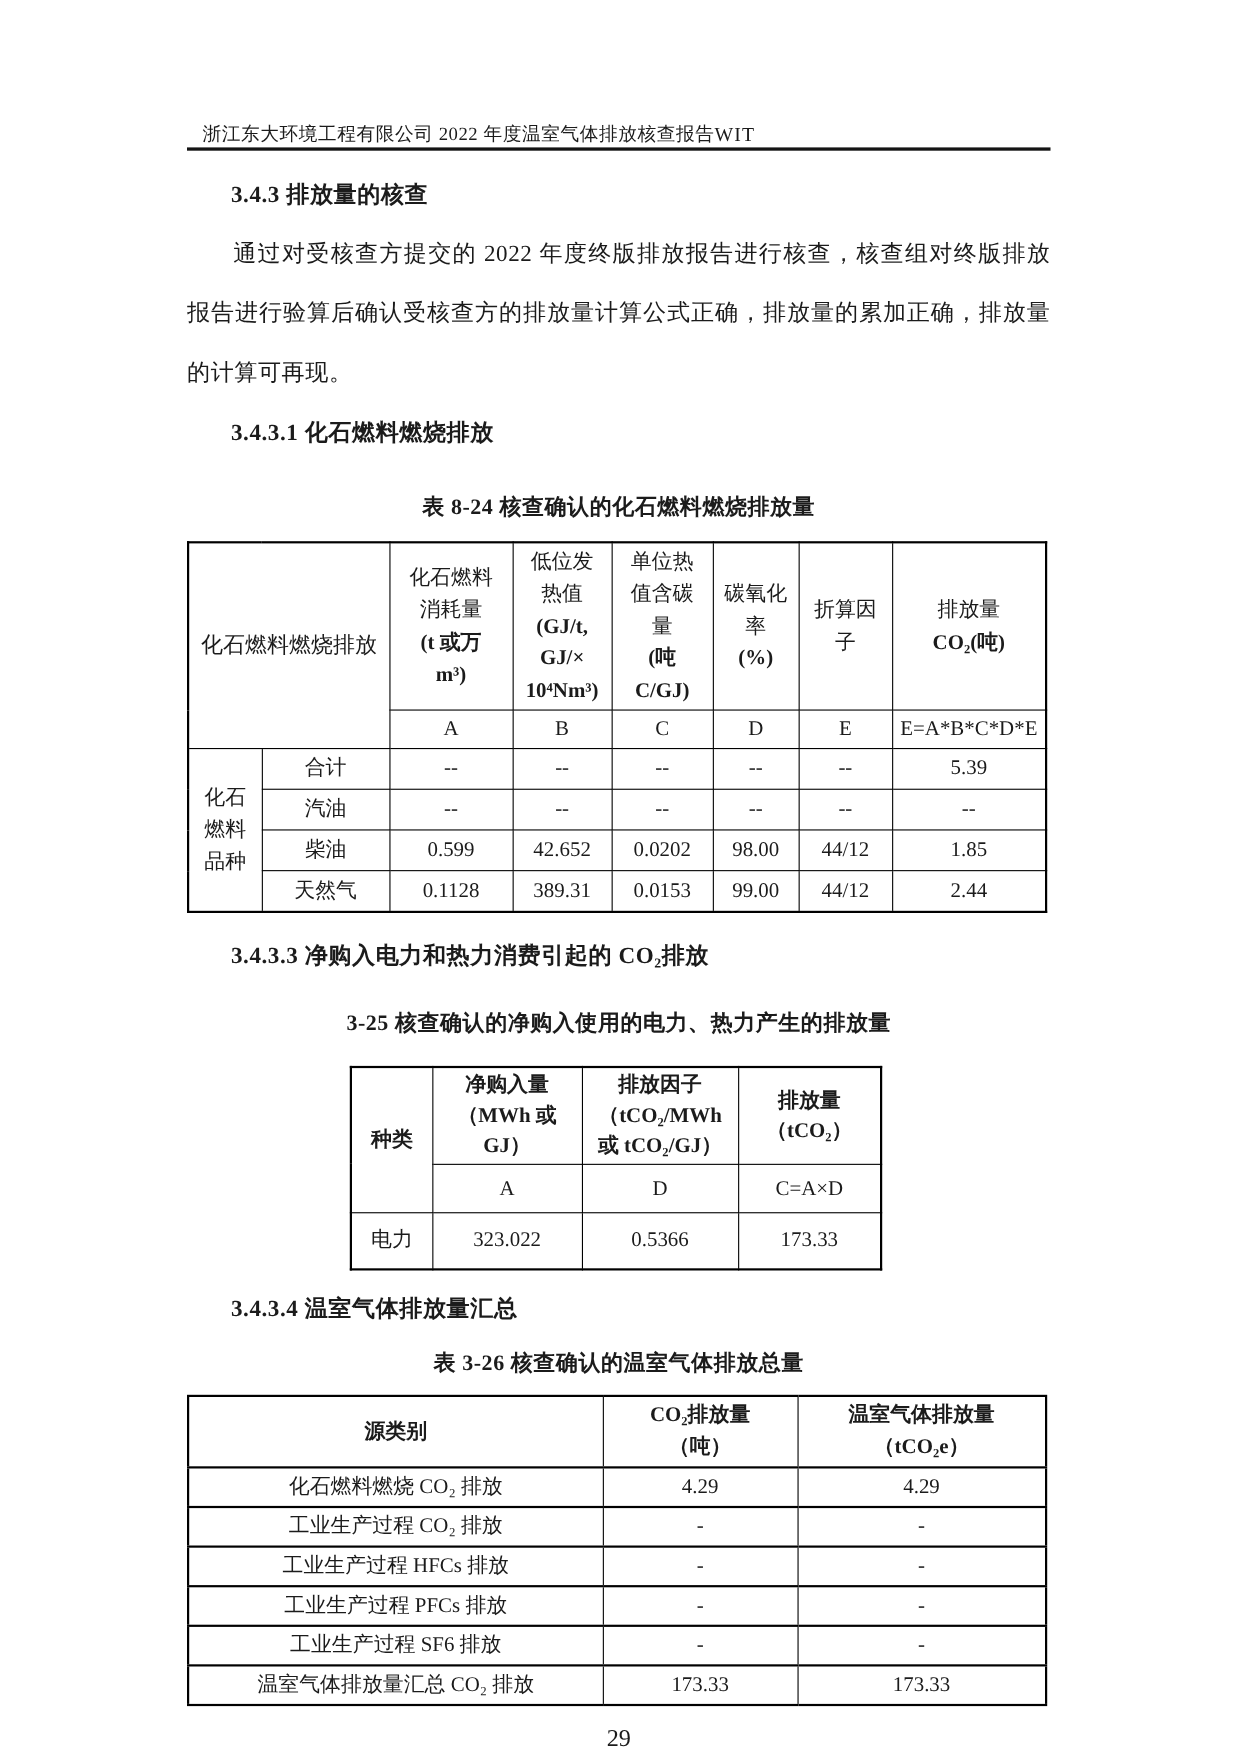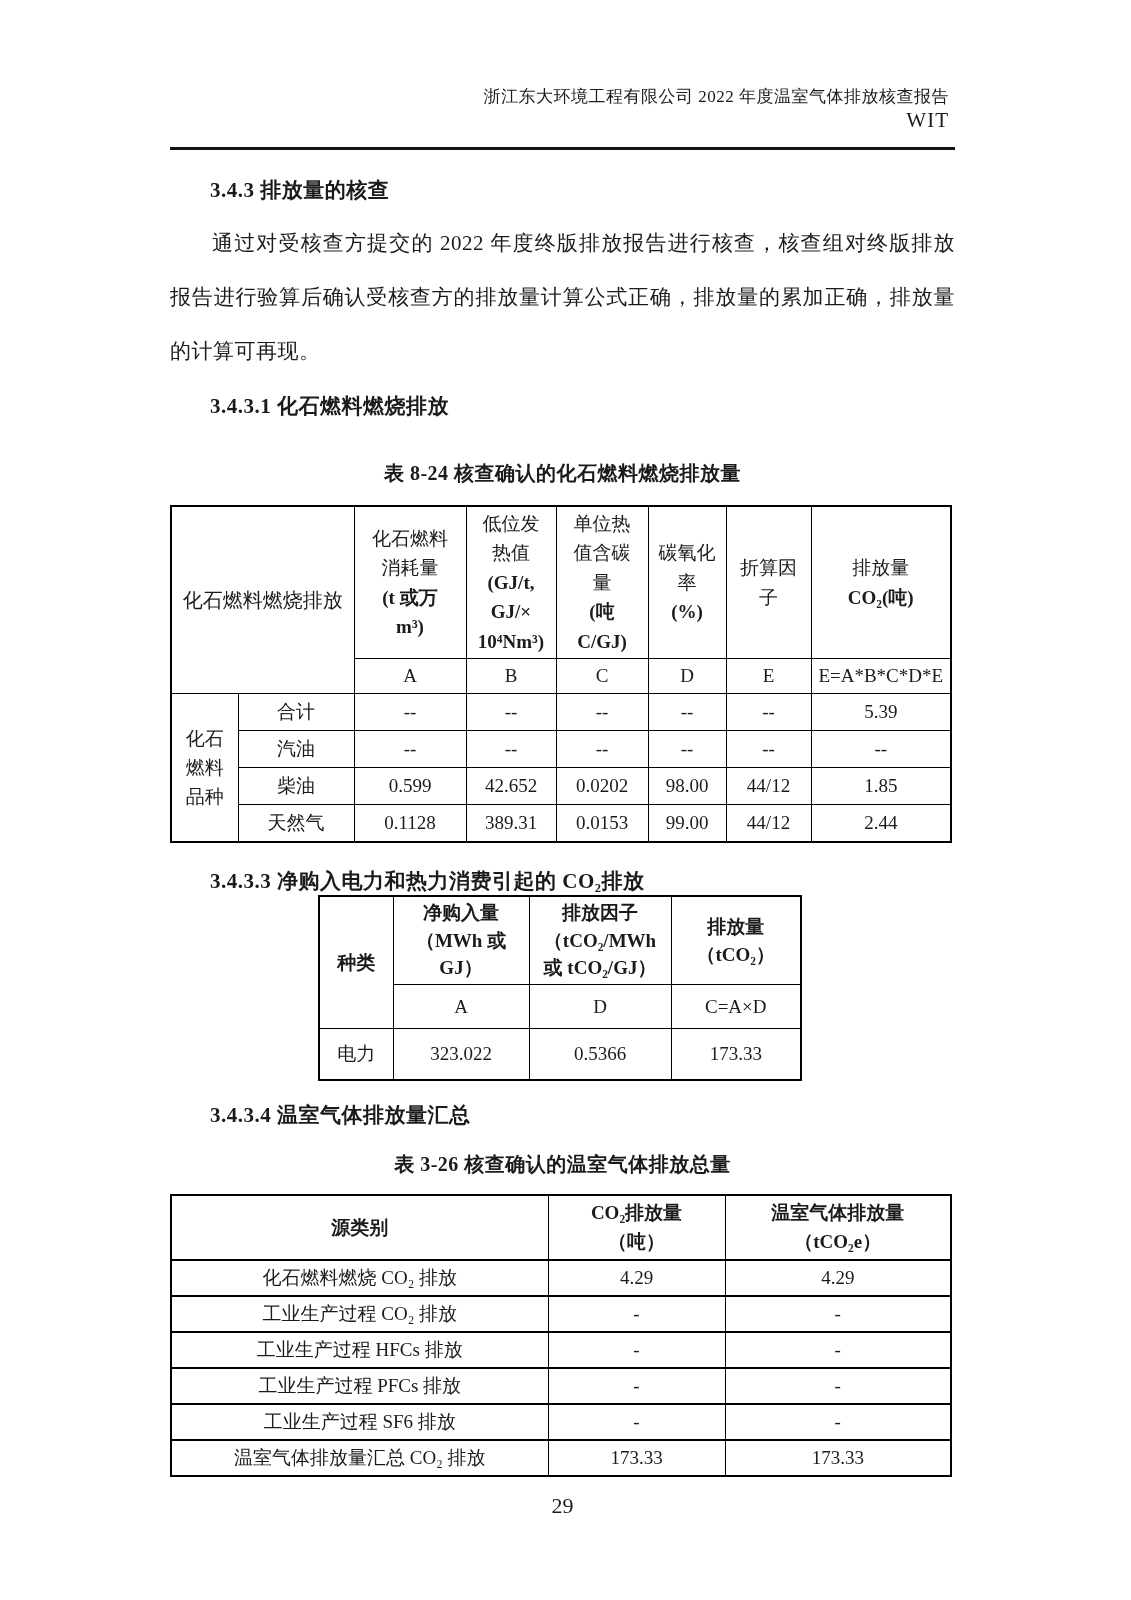--- a/index.html
+++ b/index.html
@@ -10,24 +10,24 @@
     color:#1b1b1b;
     position:relative;
     overflow:hidden;
   }
   .page { padding:85px 176px 0 170px; width:1131px; }
 
   
   .doc-header {
     display:flex; align-items:flex-end;
     border-bottom:3px solid #141414;
-    padding:0 6px 14px 14px;
-    font-size:17px; letter-spacing:0.5px;flex-direction:column;
-  }
-  .doc-header .wit { font-size:21px; letter-spacing:1px; }
+    padding:0 6px 1px 14px;
+    font-size:17px; letter-spacing:0.5px;
+  }
+  .doc-header .wit { font-size:18px; letter-spacing:1px;margin-top:27px; }
 
   
   .sec-heading {
     font-size:21px; font-weight:bold;
     margin:26px 0 0 40px;
     letter-spacing:0.5px;
     font-family:Liberation Serif, serif;
   }
   .body-par {
     font-size:21px; line-height:54px;
@@ -165,20 +165,21 @@
       <td>0.0153</td>
       <td>99.00</td>
       <td>44/12</td>
       <td>2.44</td>
     </tr>
   </tbody>
     </table>
 
   <div class="sec-heading" style="margin-top:24px">3.4.3.3 净购入电力和热力消费引起的 CO₂排放</div>
 
+  <div class="tbl-caption cap25">3-25 核查确认的净购入使用的电力、热力产生的排放量</div>
 
   <table class="t25">
     <colgroup>
       <col style="width:74px">
         <col style="width:136px">
         <col style="width:142px">
         <col style="width:130px">
     </colgroup>
     <tbody>
         <tr class="hrow1">

